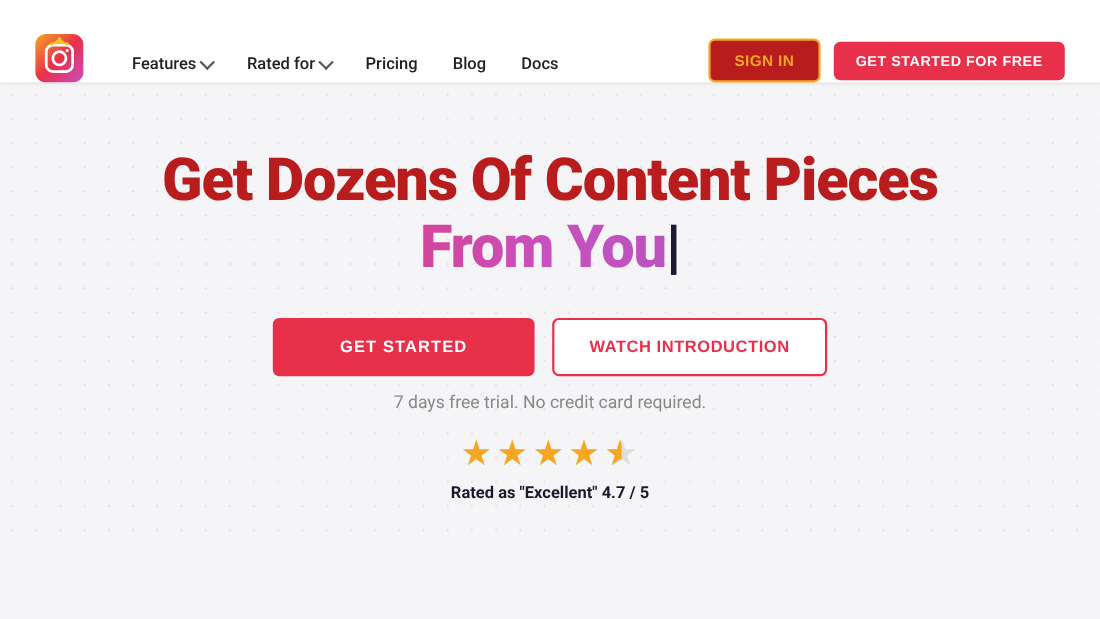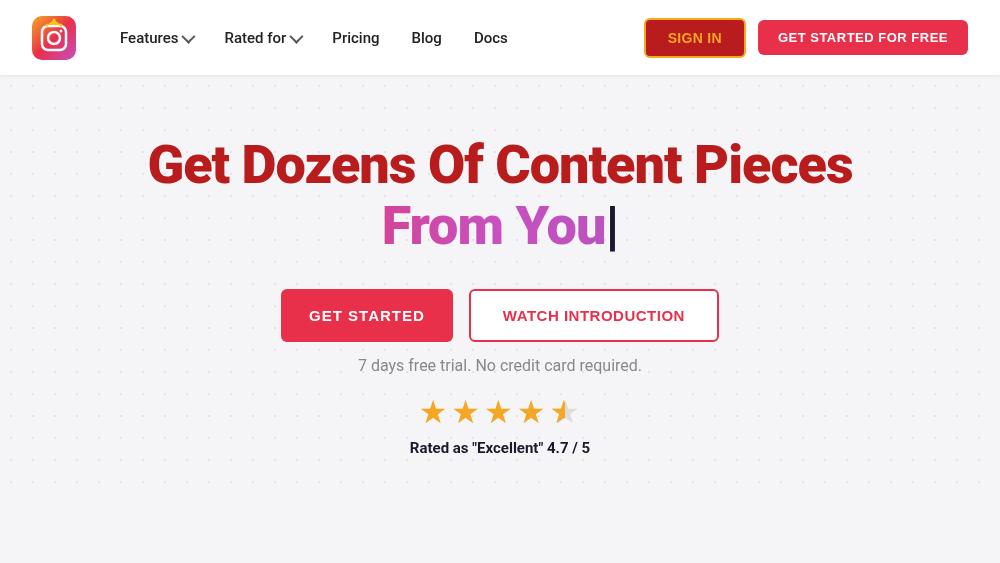--- a/index.html
+++ b/index.html
@@ -9,21 +9,21 @@
       width: 1000px;
       height: 563px;
       overflow: hidden;
     }
 
     
     nav {
       background: #fff;
       height: 75px;
       display: flex;
-      align-items: center;
+      align-items: flex-end;
       padding: 0 32px;
       box-shadow: 0 1px 3px rgba(0,0,0,0.08);
       position: relative;
       z-index: 10;
     }
     .nav-logo {
       width: 44px;
       height: 44px;
       margin-right: 32px;
       flex-shrink: 0;
@@ -141,21 +141,21 @@
       margin-left: auto;
       margin-right: auto;
     }
     .hero-buttons {
       display: flex;
       gap: 16px;
       justify-content: center;
       margin-top: 30px;
     }
     .btn-hero-primary {
-      padding: 16px 28px;
+      padding: 16px 61px;
       background: #e8304a;
       color: #fff;
       border: none;
       border-radius: 6px;
       font-size: 15px;
       font-weight: 800;
       cursor: pointer;
       letter-spacing: 1px;
       text-transform: uppercase;
     }

